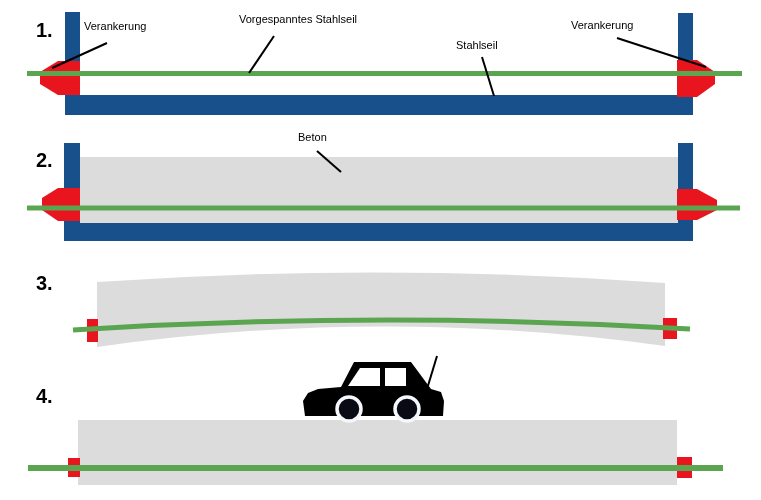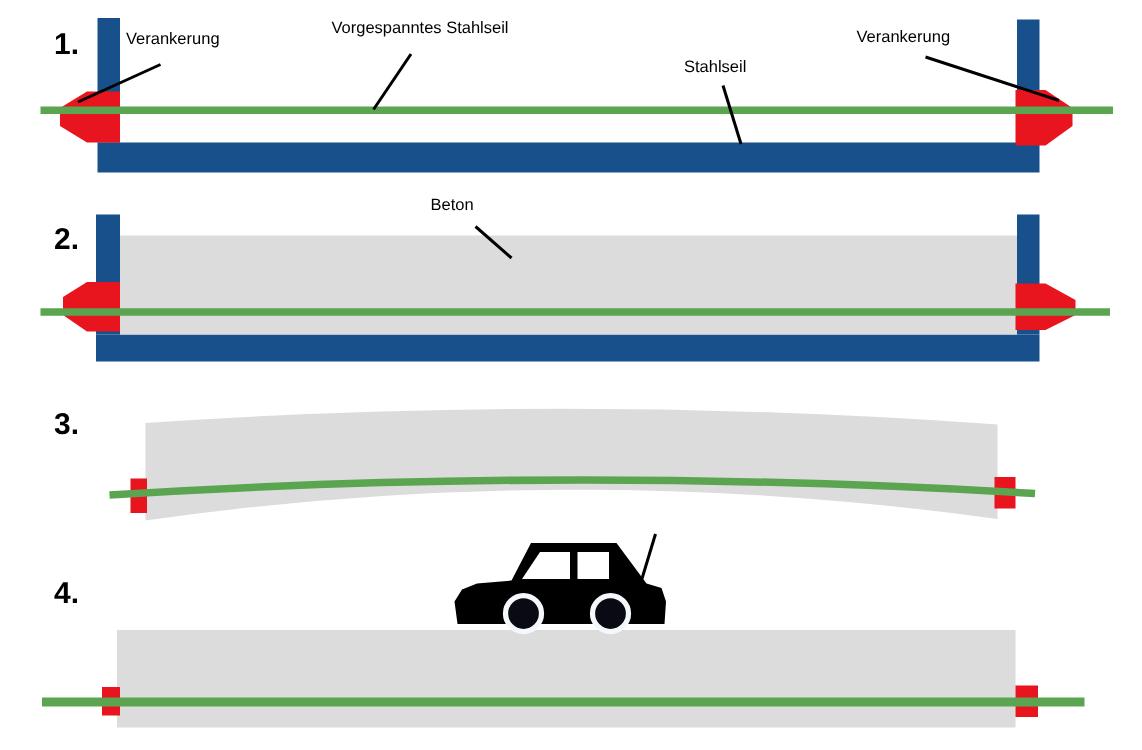--- a/index.html
+++ b/index.html
@@ -71,18 +71,18 @@
       <line x1="317" y1="151" x2="341" y2="172"></line>
     </g>
   </svg>
 
   <div class="lbl step-num" style="left:36px;top:19px">1.</div>
   <div class="lbl step-num" style="left:36px;top:149px">2.</div>
   <div class="lbl step-num" style="left:36px;top:272px">3.</div>
   <div class="lbl step-num" style="left:36px;top:385px">4.</div>
 
   <div class="lbl" style="left:84px;top:20px">Verankerung</div>
-  <div class="lbl" style="left:221px;top:13px">Vorgespanntes Stahlseil</div>
+  <div class="lbl" style="left:239px;top:13px">Vorgespanntes Stahlseil</div>
   <div class="lbl" style="left:456px;top:39px">Stahlseil</div>
   <div class="lbl" style="left:571px;top:19px">Verankerung</div>
-  <div class="lbl" style="left:287px;top:131px">Beton</div>
+  <div class="lbl" style="left:298px;top:131px">Beton</div>
 
 </div>
 
 </body></html>

